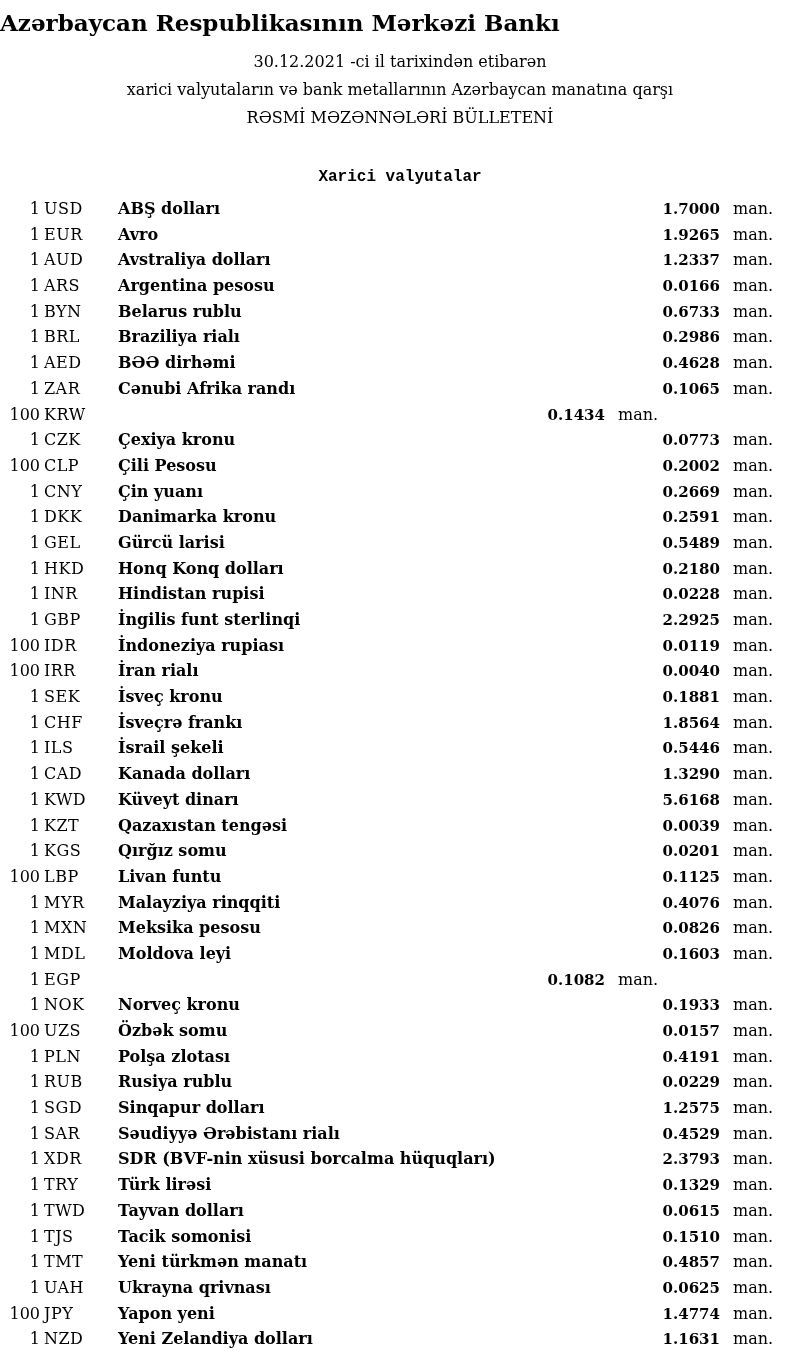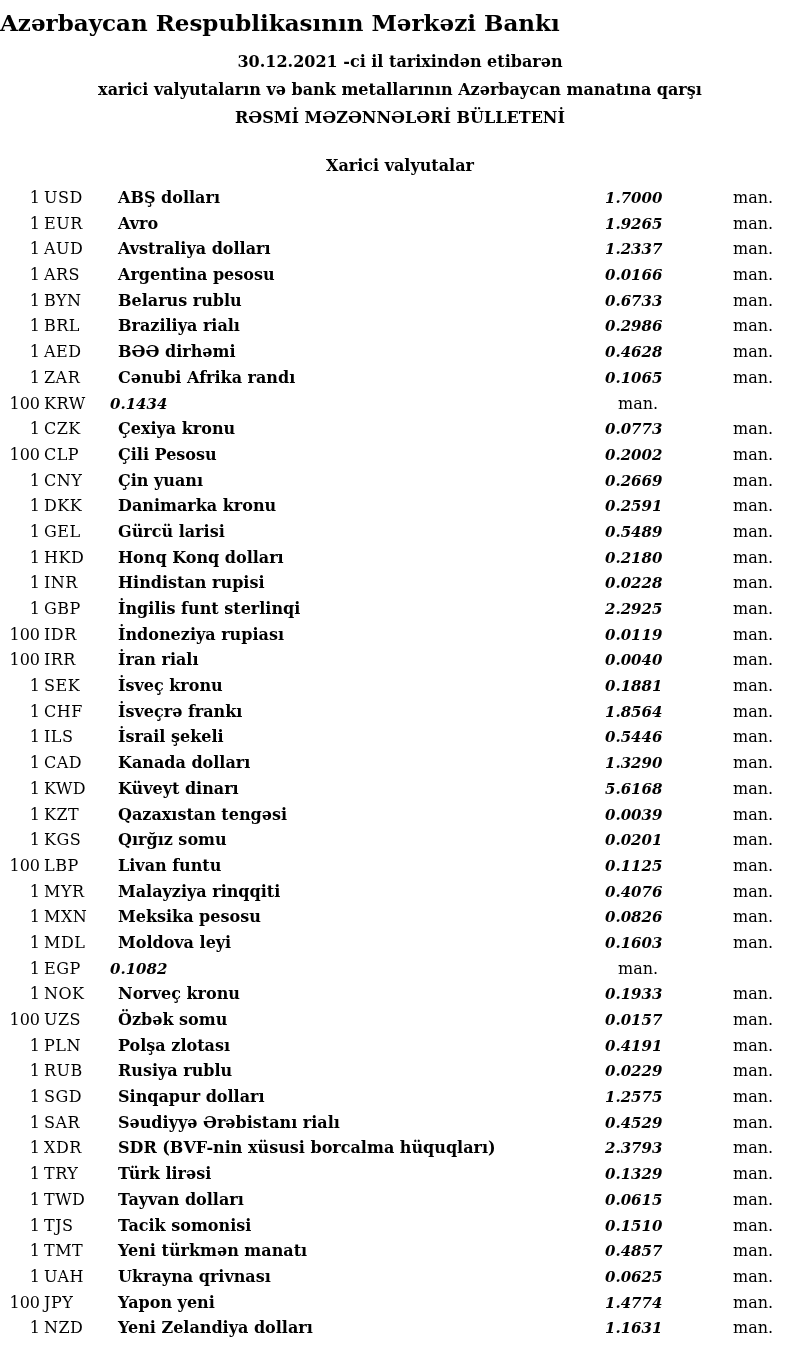--- a/index.html
+++ b/index.html
@@ -16,50 +16,50 @@
     overflow: hidden;
   }
   .title {
     text-align: left;
     font-weight: bold;
     font-size: 23px;
     line-height: 30px;
   }
   .sub {
     text-align: center;
-    font-weight: bold;
+    font-weight: normal;
     font-size: 16px;
     line-height: 28px;
   }
   .sub.first { margin-top: 10px; }
   .section-title {
     text-align: center;
     font-weight: bold;
     font-size: 16px;
-    margin-top: 24px;
+    margin-top: 36px;
     margin-bottom: 10px;
+    font-family: Liberation Mono, monospace;
   }
   .table { width: 800px; }
   .row {
     display: grid;
     grid-template-columns: 38px 66px 1fr 115px 52px;
     align-items: baseline;
     box-sizing: border-box;
     padding: 0 28px 0 6px;
     height: 25.7px;
     line-height: 25.7px;
     font-size: 16px;
   }
   .nominal { text-align: right; padding-right: 4px; }
   .code { letter-spacing: 0.5px; }
   .name { text-align: left; padding-left: 8px; font-weight: bold; }
   .rate {
-    text-align: left;
+    text-align: right;
     font-weight: bold;
-    font-style: italic;
     font-size: 15px;
   }
   .unit { text-align: left; padding-left: 13px; }
 </style>
 </head>
 <body>
 
 <div class="page">
   <div class="title">Azərbaycan Respublikasının Mərkəzi Bankı</div>
   <div class="sub first">30.12.2021 -ci il tarixindən etibarən</div>

